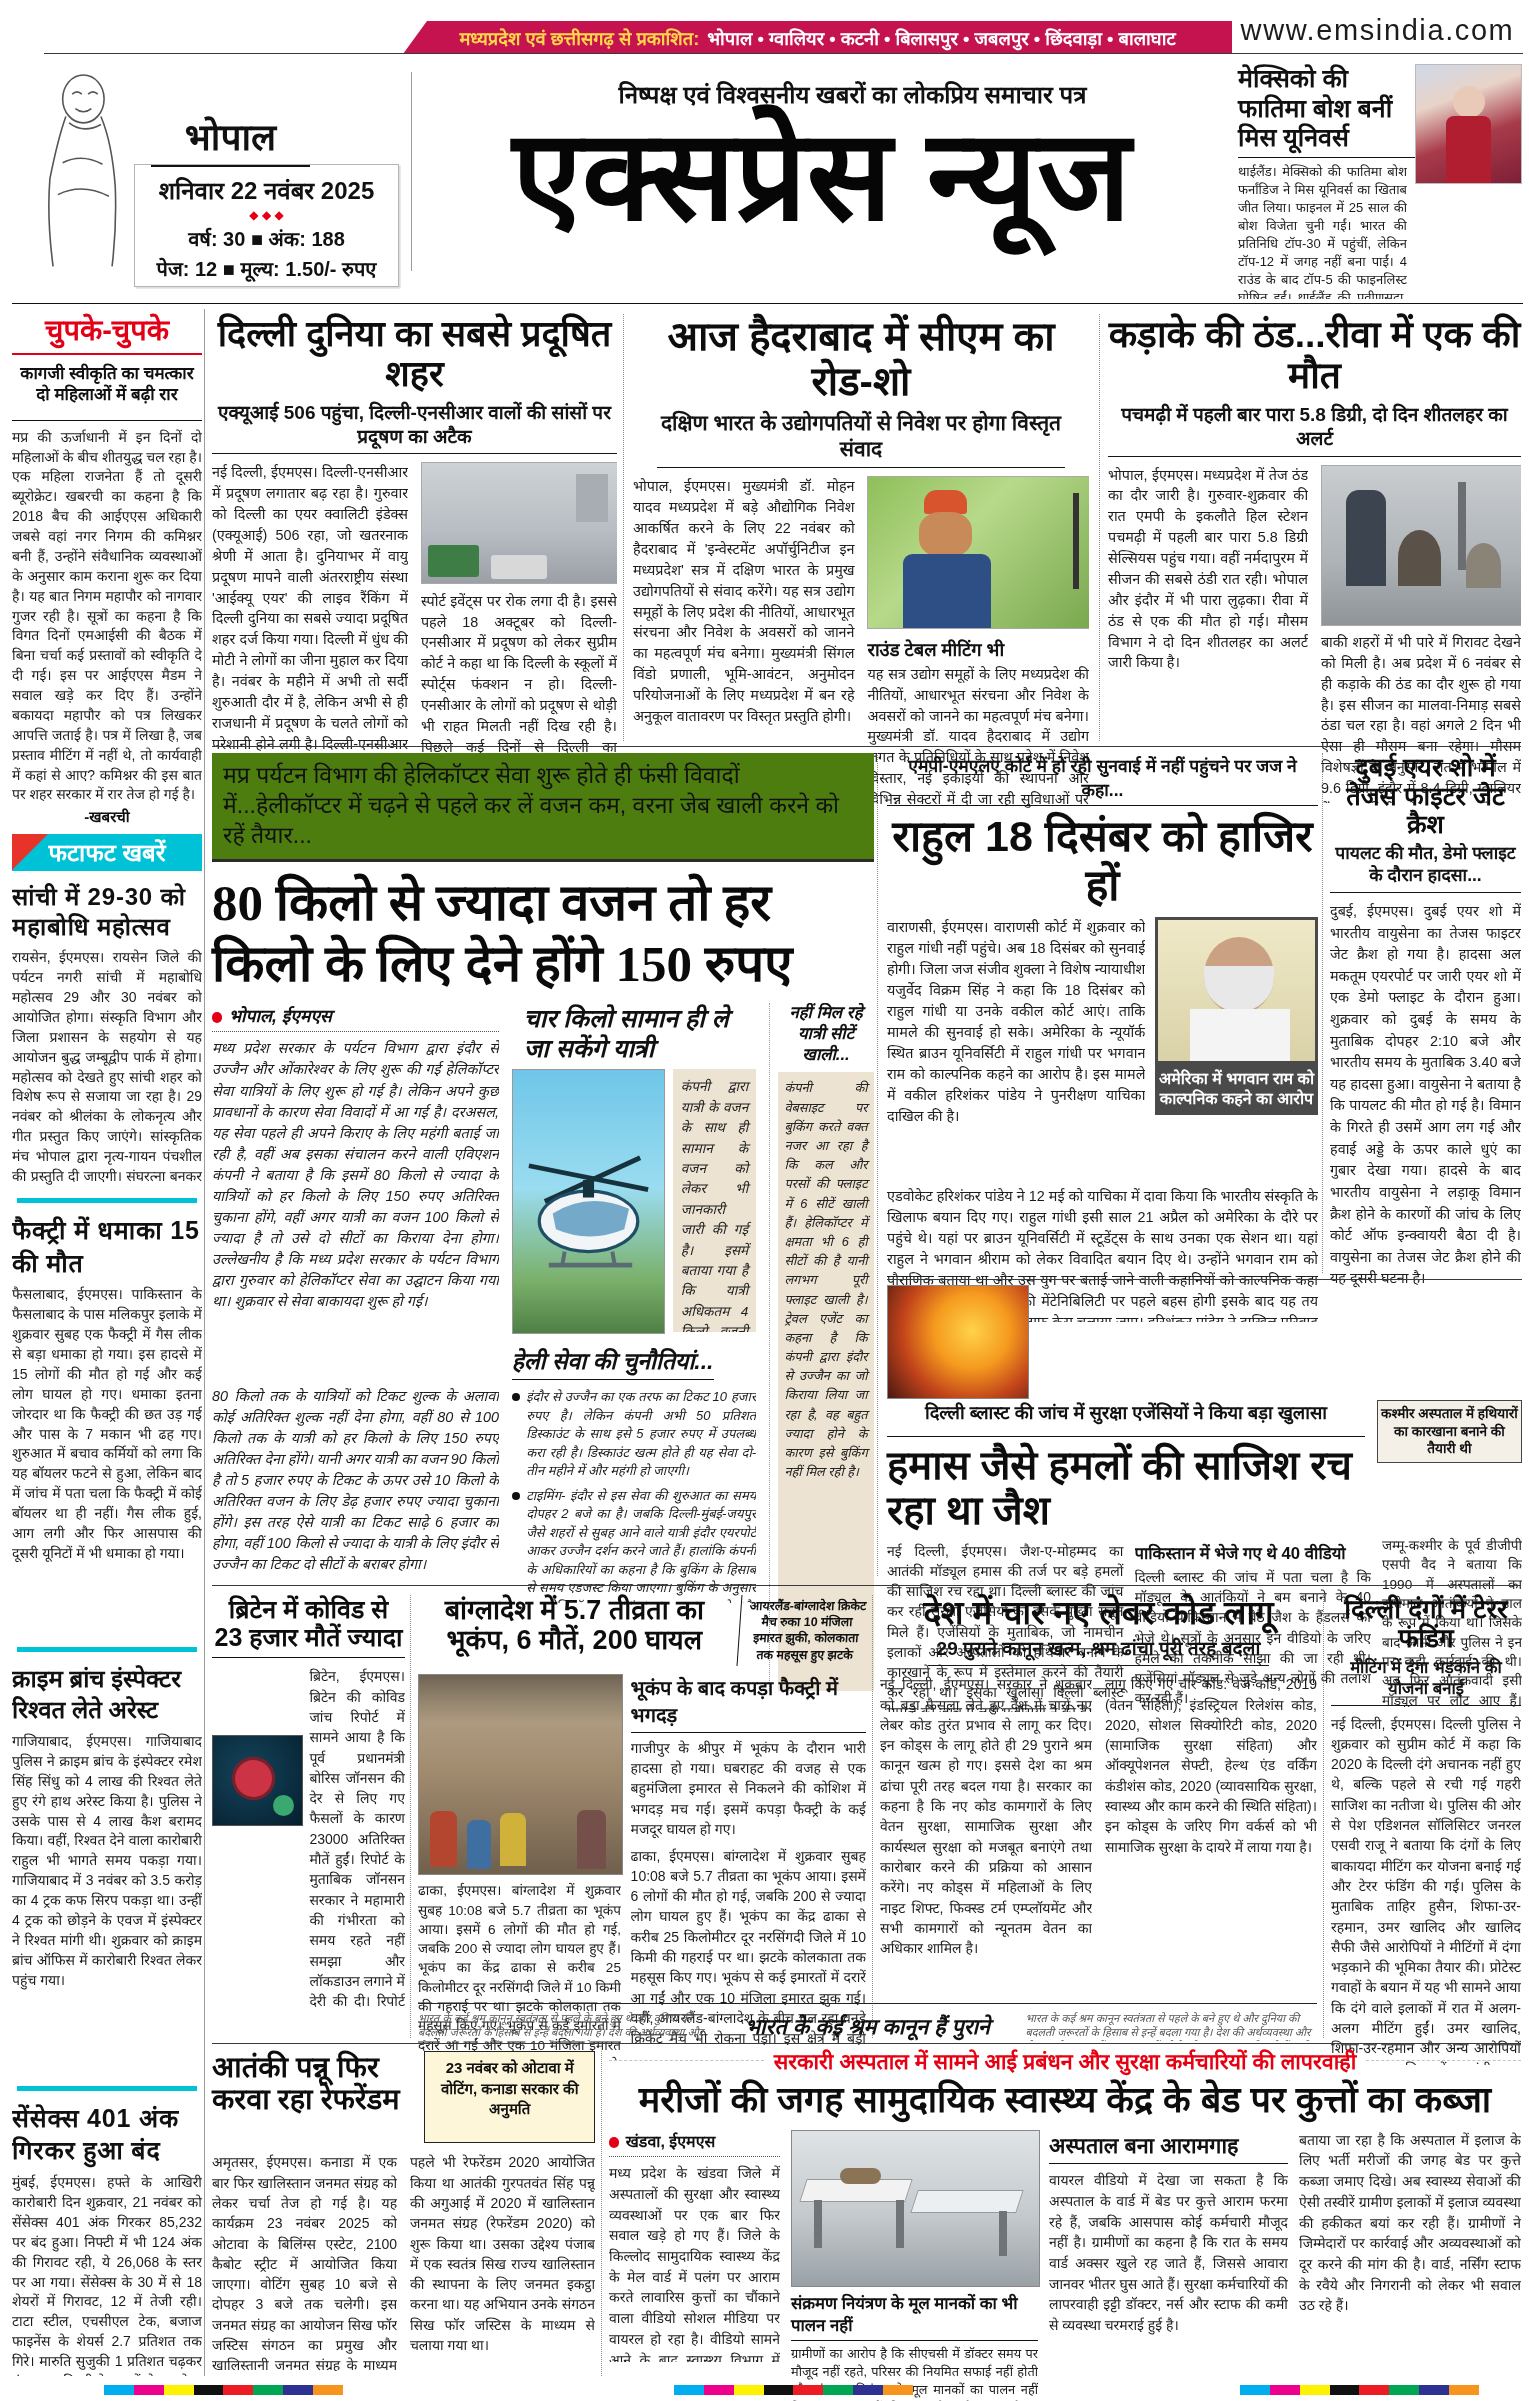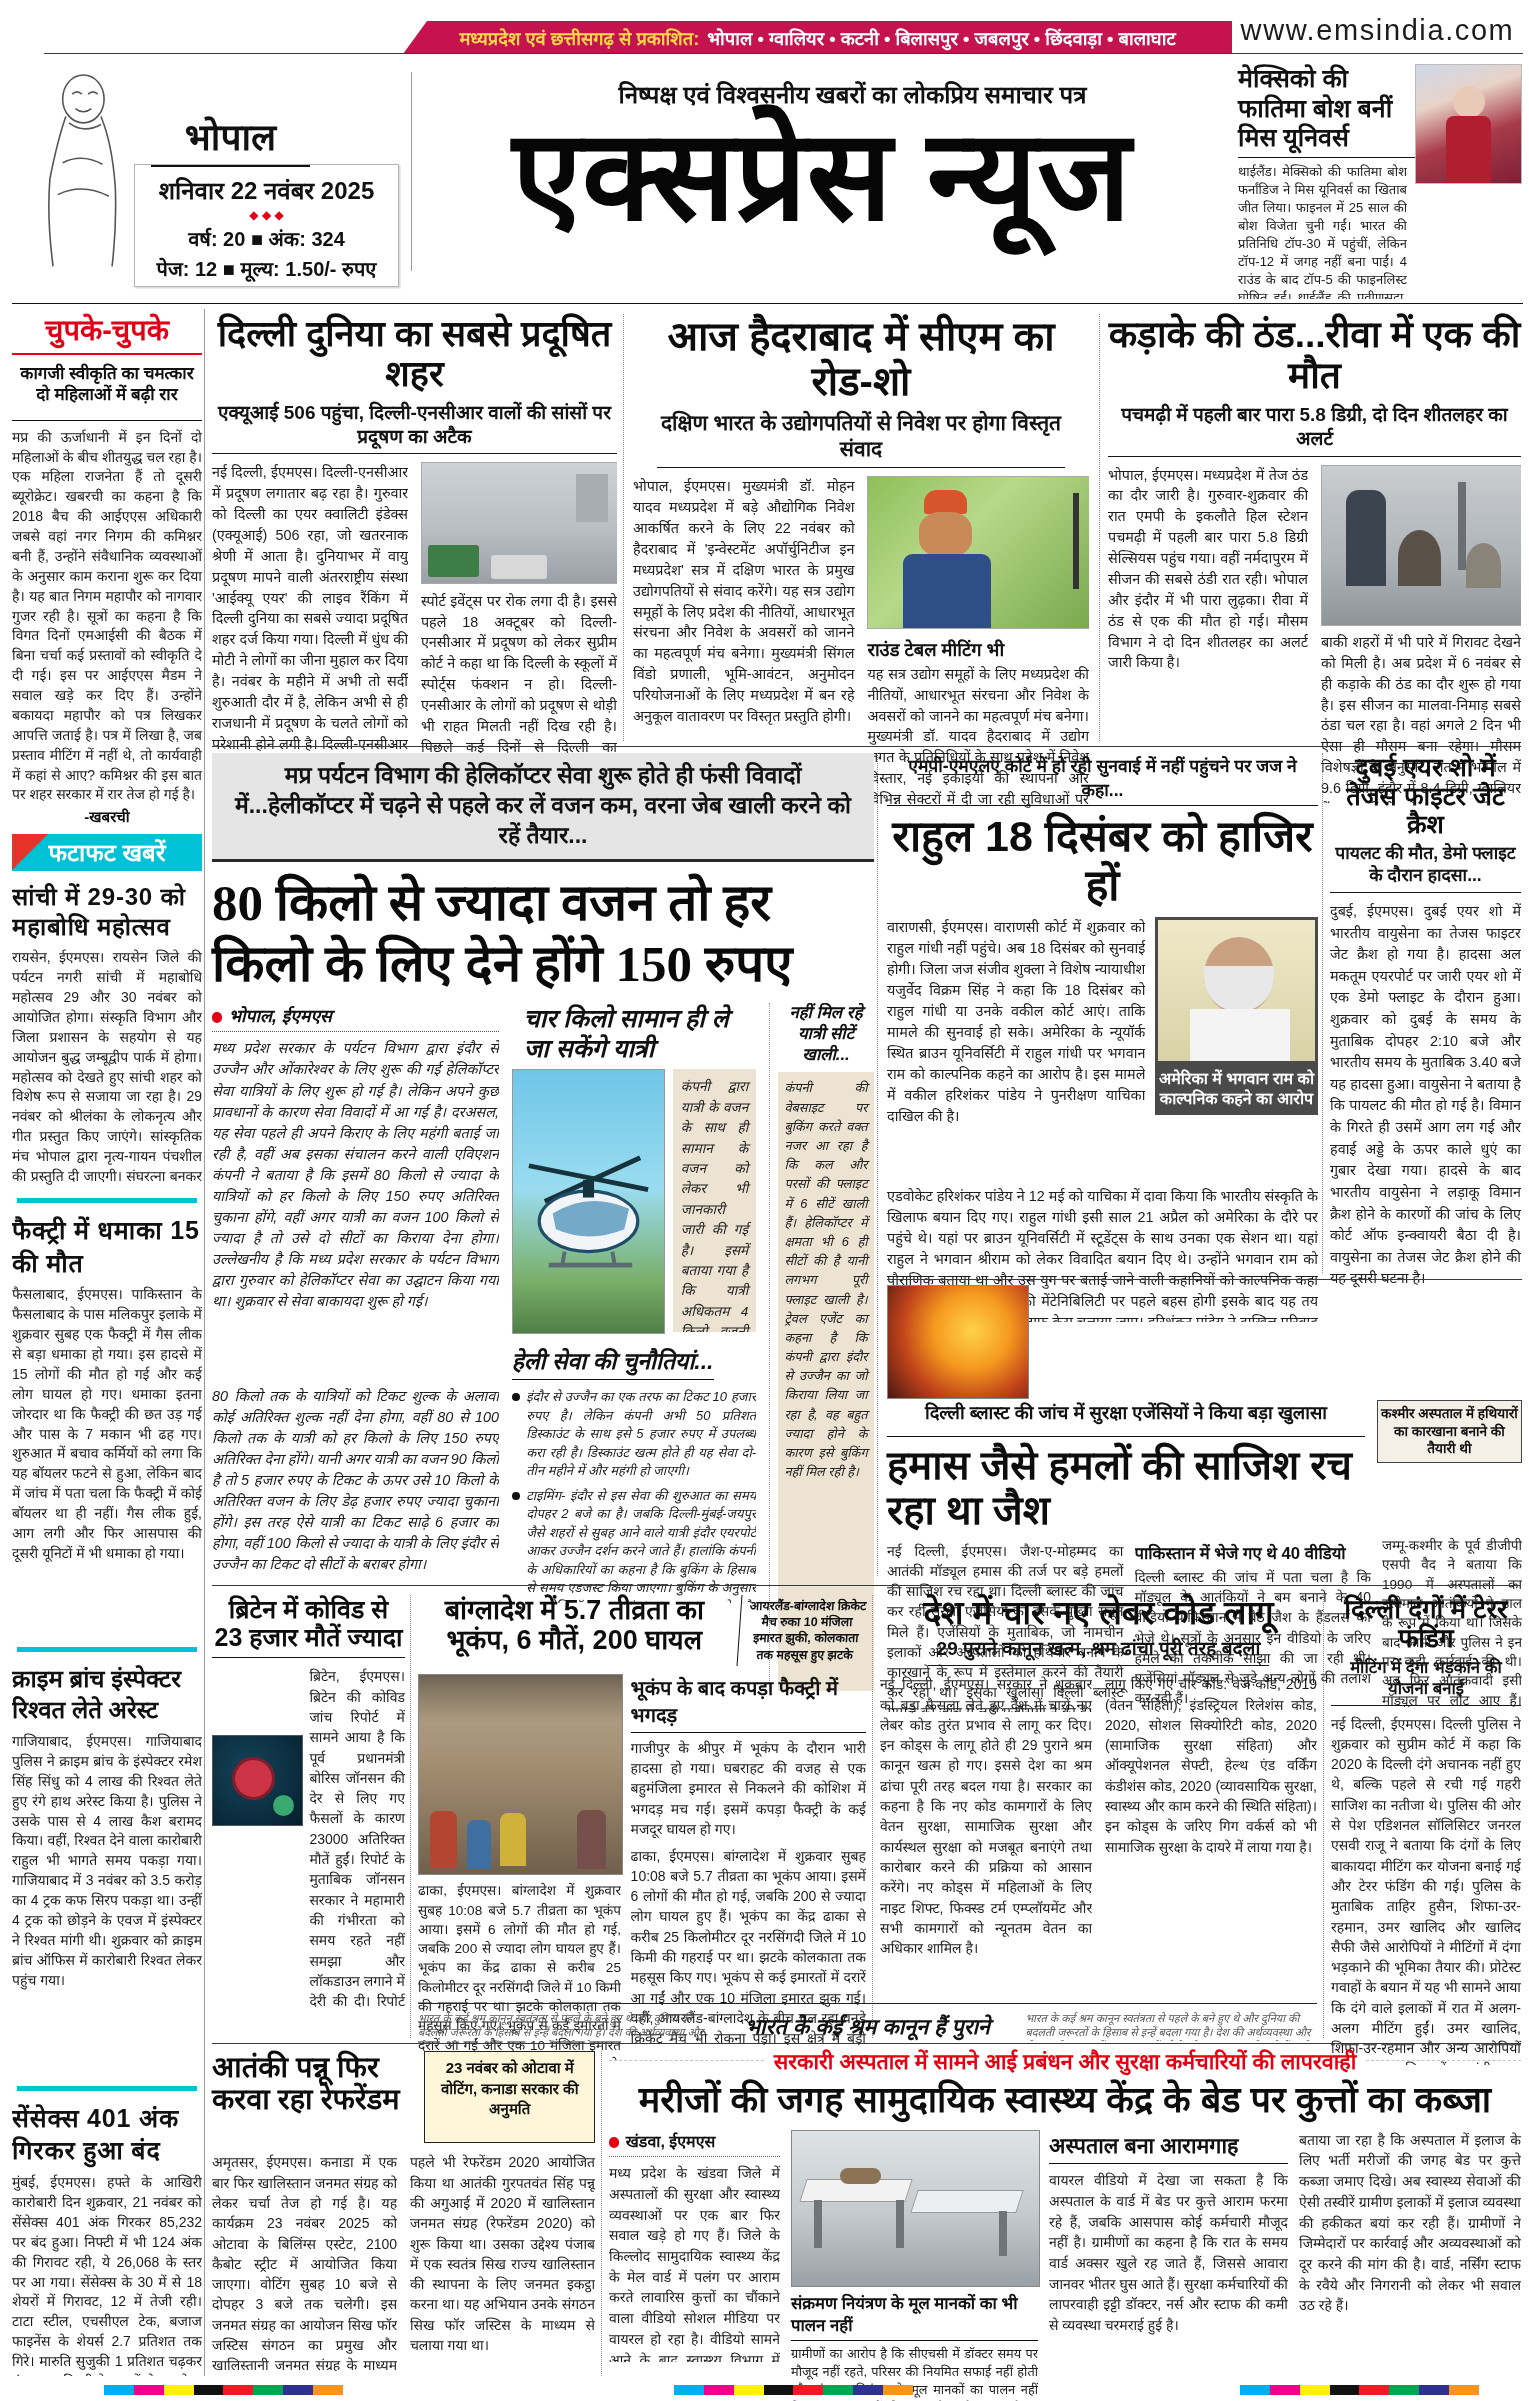--- a/index.html
+++ b/index.html
@@ -13,21 +13,21 @@
   .hl{font-weight:800;color:#0d0d0d;line-height:1.12;}
   .sub{font-weight:bold;color:#141414;border-bottom:1.6px solid #161616;padding-bottom:4.8px;line-height:1.25;}
   .body-txt{color:#1c1c1c;}
   .cols{display:flex;gap:12.8px;}
   .col{flex:1;overflow:hidden;}
   .vdot{border-left:1.6px dotted #8a8a8a;width:0;}
   .vsol{border-left:0.8px solid #9a9a9a;width:0;}
   .hrule{border-top:0.8px solid #3a3a3a;height:0;}
   .photo{position:relative;overflow:hidden;}
   .cap-bar{background:#4a4a4a;color:#fff;font-weight:bold;text-align:center;padding:4.8px 3.2px;line-height:1.3;}
-  .kicker-beige{background:#e5e5e5;border-bottom:3.2px solid #2b2b2b;font-weight:700;text-align:center;line-height:1.3;}
+  .kicker-beige{background:#4d7c0f;border-bottom:3.2px solid #2b2b2b;font-weight:400;line-height:1.3;}
   .red-dot{display:inline-block;width:10.4px;height:10.4px;border-radius:50%;background:#e30016;margin-right:6.4px;vertical-align:middle;}
   .byline-row{border-bottom:1.6px dotted #555;padding-bottom:4px;margin-bottom:6.4px;font-weight:bold;}
   .cyan-div{height:4.8px;background:#00c2d6;margin:11px 4.8px;}
   .banner{position:relative;background:#00c2d6;color:#ffffff;font-weight:800;text-align:center;}
   .banner:before{content:"";position:absolute;left:0;top:0;border-top:18.3px solid #e8332a;border-bottom:18.3px solid transparent;border-right:18.3px solid transparent;border-left:18.3px solid #e8332a;}
   .bullet-item{display:flex;gap:6.4px;margin-bottom:6.4px;}
   .bullet-item:before{content:"";flex:0 0 8px;width:8px;height:8px;border-radius:50%;background:#111;margin-top:4.8px;}
   .beige-panel{background:#ece3d2;}
   .reg-strip{height:10.4px;background:linear-gradient(90deg,#00aeef 0 12.5%,#ec008c 12.5% 25%,#fff200 25% 37.5%,#111 37.5% 50%,#ed1c24 50% 62.5%,#00a651 62.5% 75%,#2e3192 75% 87.5%,#f7941d 87.5% 100%);}
   .dash-mid{display:flex;align-items:center;gap:9.6px;}
@@ -56,21 +56,21 @@
         <path d="M58 34 q6 -6 12 0 M78 34 q6 -6 12 0"></path>
         <path d="M62 52 q10 8 20 0"></path>
         <path d="M54 70 q18 14 40 2"></path>
       </g>
     </svg>
   </div>
   <div class="abs b" style="left:151px;top:110px;width:159px;font-size:37px;text-align:center;border-bottom:2.4px solid #111;padding-bottom:4px;">भोपाल</div>
   <div class="abs ctr" style="left:134px;top:164px;width:263px;height:113px;border:0.8px solid #b5b5b5;box-shadow:1.6px 1.6px 0 #ddd;padding-top:8px;">
     <div class="b" style="font-size:24px;">शनिवार 22 नवंबर 2025</div>
     <div style="color:#e30016;font-size:12px;margin:2.4px 0;">◆ ◆ ◆</div>
-    <div class="b" style="font-size:20px;">वर्ष: 20   ■ अंक: 324</div>
+    <div class="b" style="font-size:20px;">वर्ष: 30   ■ अंक: 188</div>
     <div class="b" style="font-size:20px;margin-top:3.2px;">पेज: 12 ■ मूल्य: 1.50/- रुपए</div>
   </div>
   <div class="abs vsol" style="left:411px;top:72px;height:199px;"></div>
 
   <div class="abs b ctr" style="left:478px;top:77px;width:749px;font-size:24px;">निष्पक्ष एवं विश्वसनीय खबरों का लोकप्रिय समाचार पत्र</div>
   <div class="abs ctr" style="left:415px;top:94px;width:813px;font-size:126px;font-weight:900;line-height:1.3;color:#060606;">एक्सप्रेस न्यूज</div>
 
   <div class="abs" style="left:1238px;top:64px;width:284px;height:236px;">
     <div class="photo" style="float:right;width:105px;height:118px;margin:0 0 4.8px 8px;background:linear-gradient(160deg,#cfd8e8 0%,#e8d3c8 30%,#a83b4a 60%,#7e1f36 100%);border:0.8px solid #bbb;">
       <div style="position:absolute;left:37px;top:21px;width:32px;height:32px;border-radius:50%;background:#e9c9b8;"></div>

